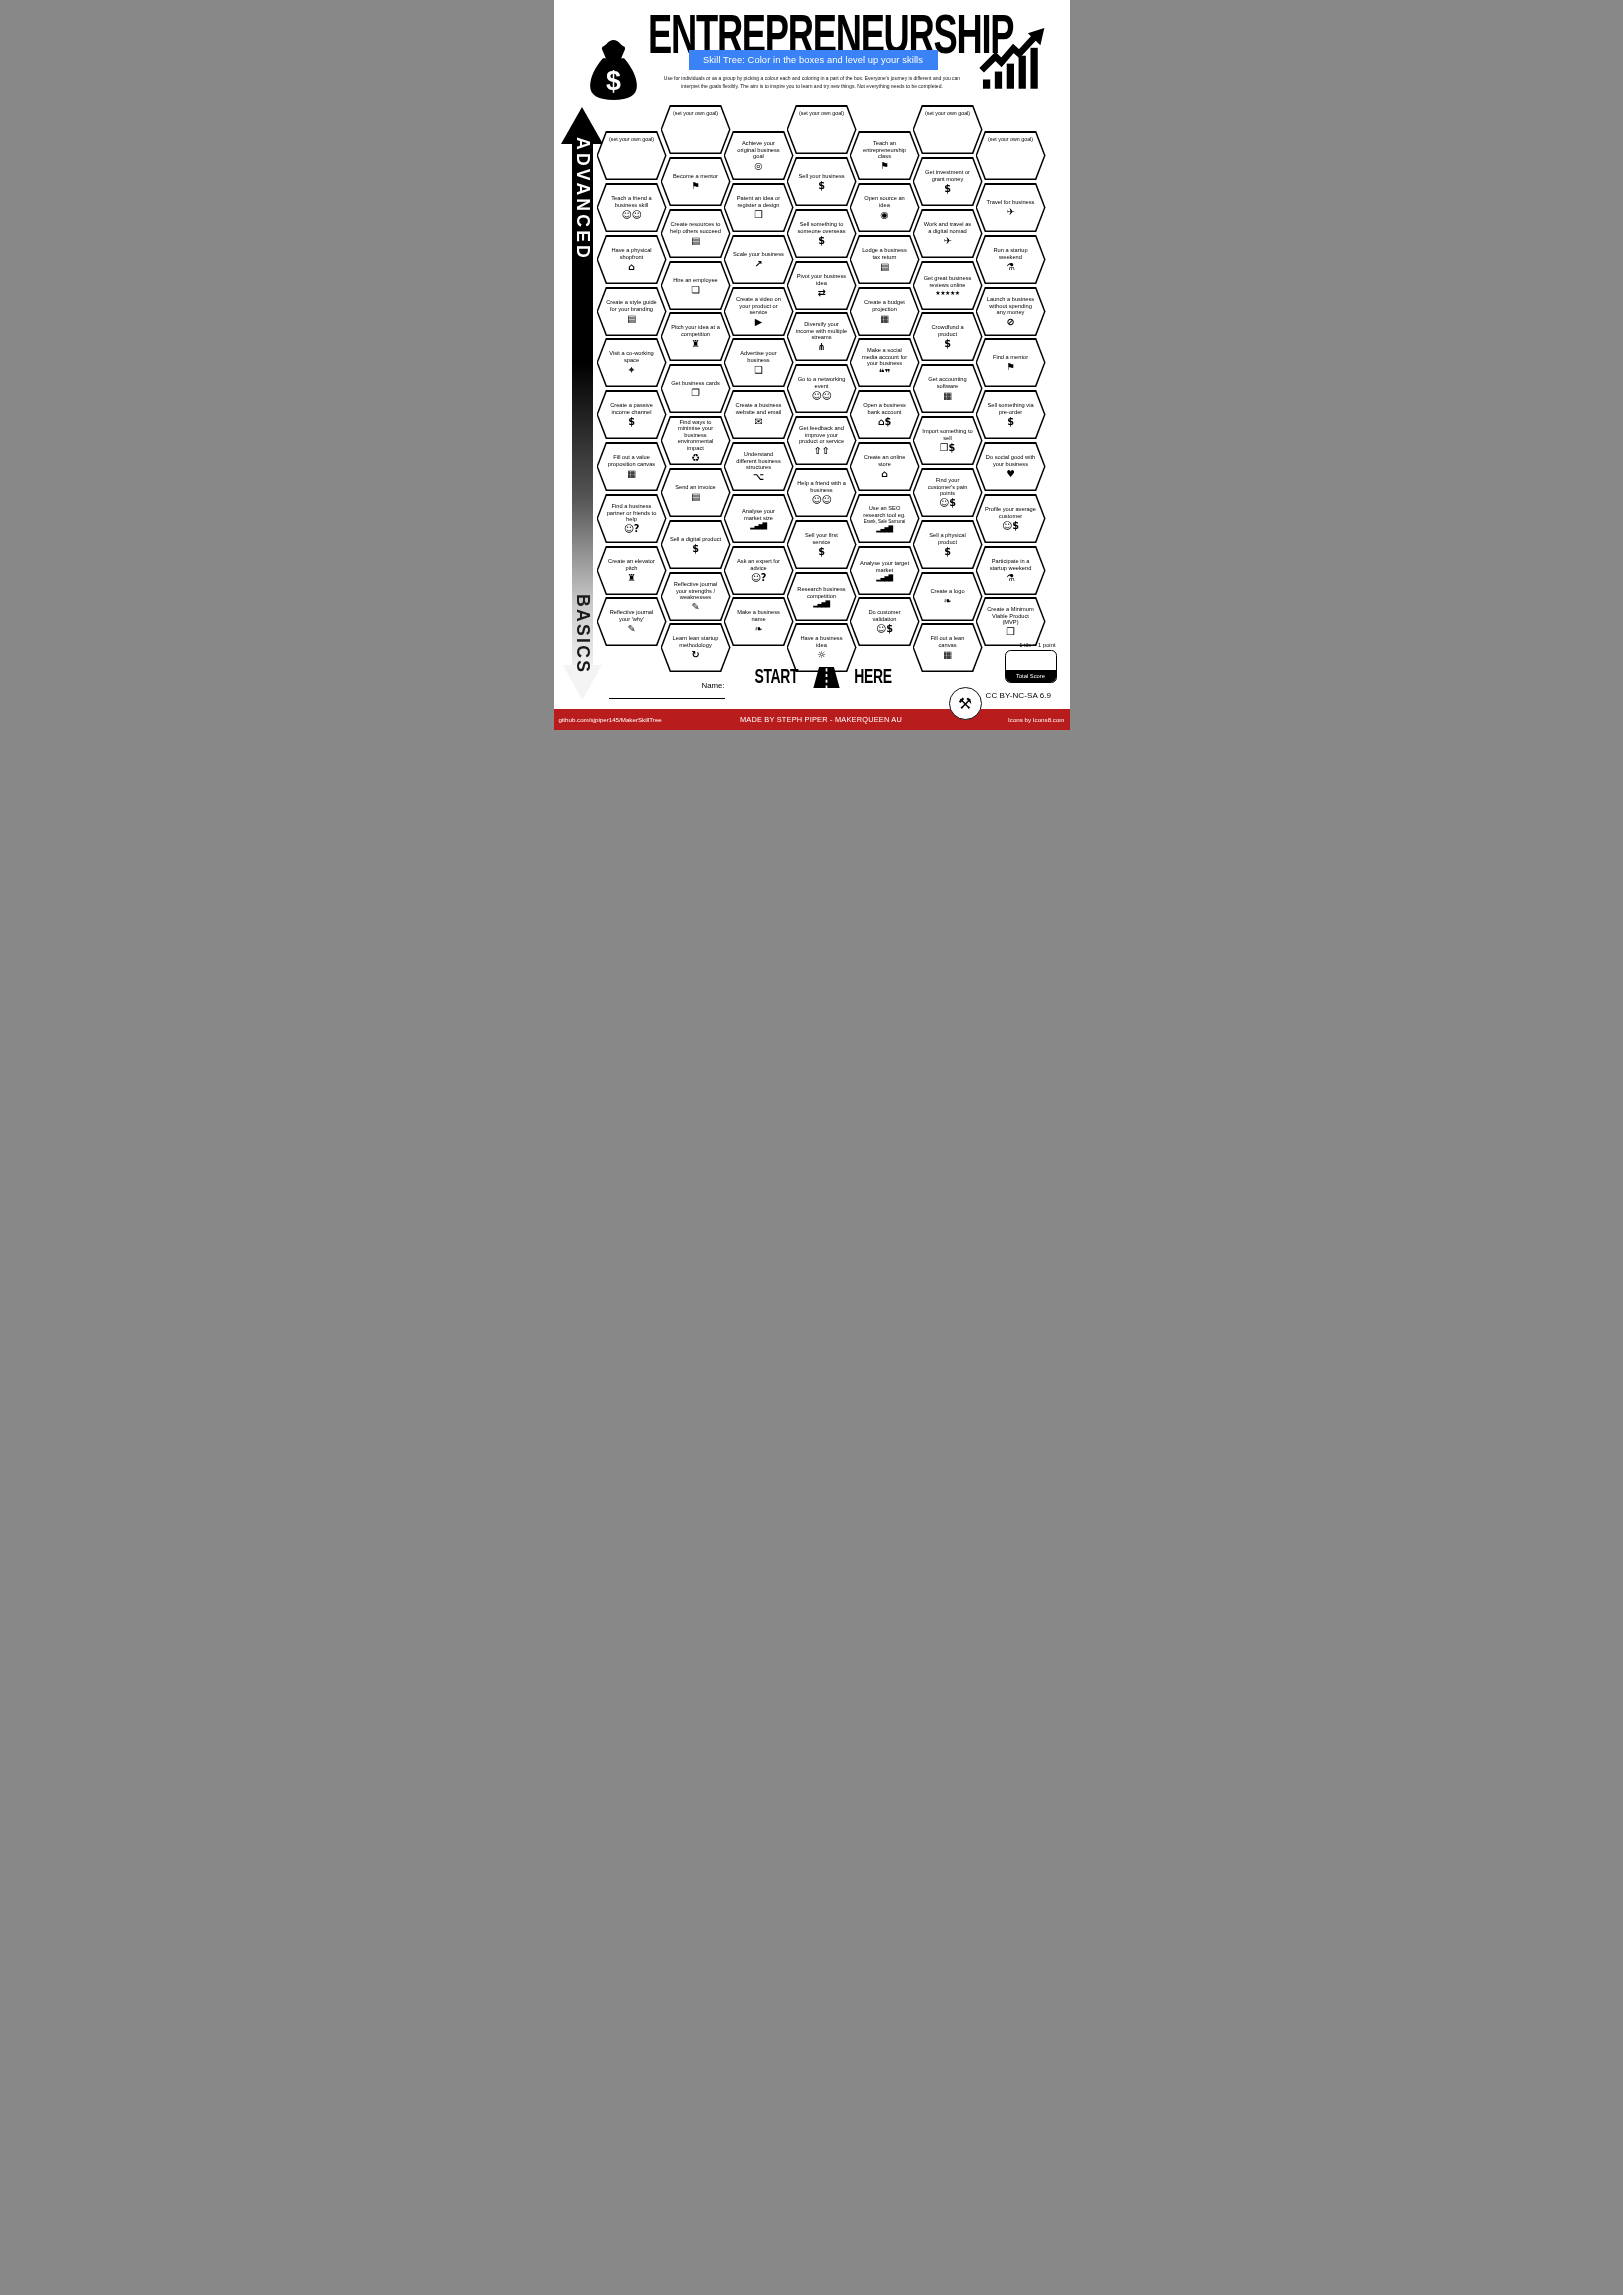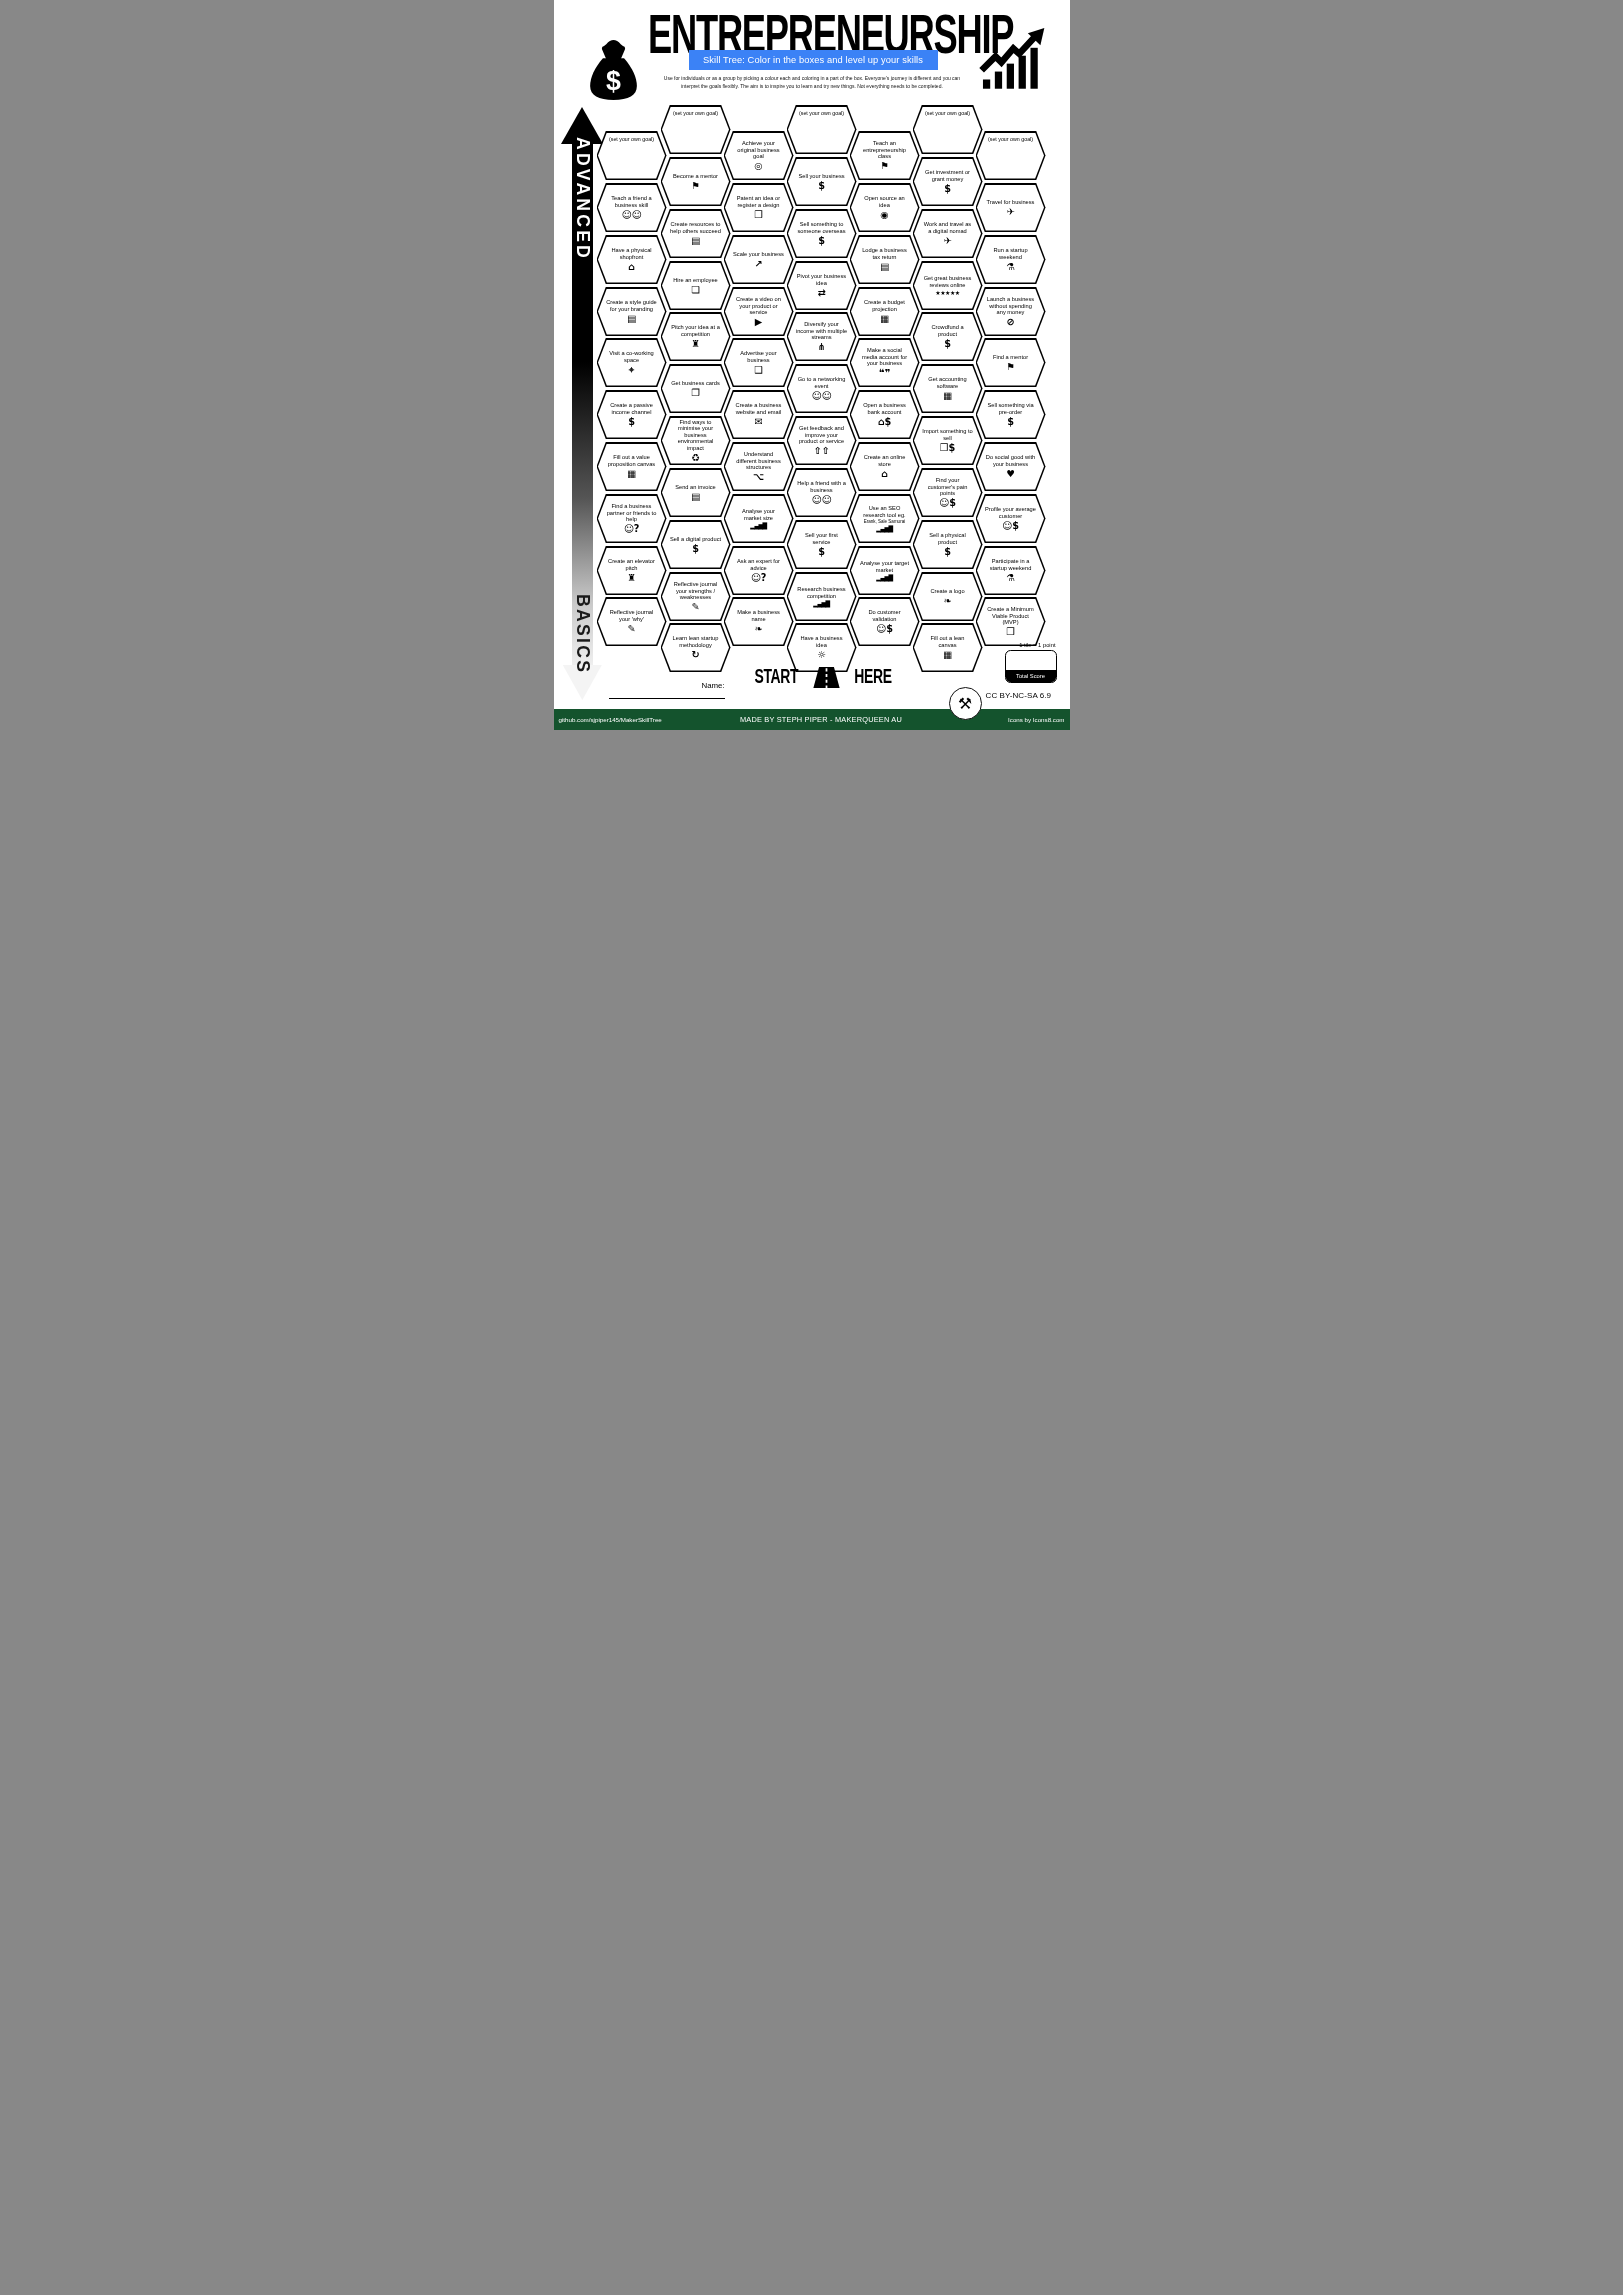--- a/index.html
+++ b/index.html
@@ -62,21 +62,21 @@
   .score-band{position:absolute;left:0;right:0;bottom:0;height:11.6px;background:#000;
               display:flex;align-items:center;justify-content:center;}
   .score-band span{color:#fff;font-size:5.8px;}
 
   .maker-badge{position:absolute;left:395px;top:687px;width:33px;height:33px;border-radius:50%;
                background:#fff;border:0.9px solid #111;box-sizing:border-box;z-index:5;
                display:flex;align-items:center;justify-content:center;}
   .maker-badge .glyph{font-family:"DejaVu Sans",sans-serif;font-size:15.7px;}
   .license-text{position:absolute;left:432px;top:691px;font-size:8px;letter-spacing:0.1px;}
 
-  .footer{position:absolute;left:0;bottom:0;width:100%;height:21px;background:#14532d;color:#fff;
+  .footer{position:absolute;left:0;bottom:0;width:100%;height:21px;background:#b91c1c;color:#fff;
           display:flex;align-items:center;justify-content:space-between;padding:0 5px;
           box-sizing:border-box;z-index:4;}
   .footer .f-left{font-size:6.2px;}
   .footer .f-center{font-size:7.4px;letter-spacing:0.2px;transform:translateX(-14px);}
   .footer .f-right{font-size:6.2px;}
 </style>
 </head>
 <body>
 
 <div class="page">

